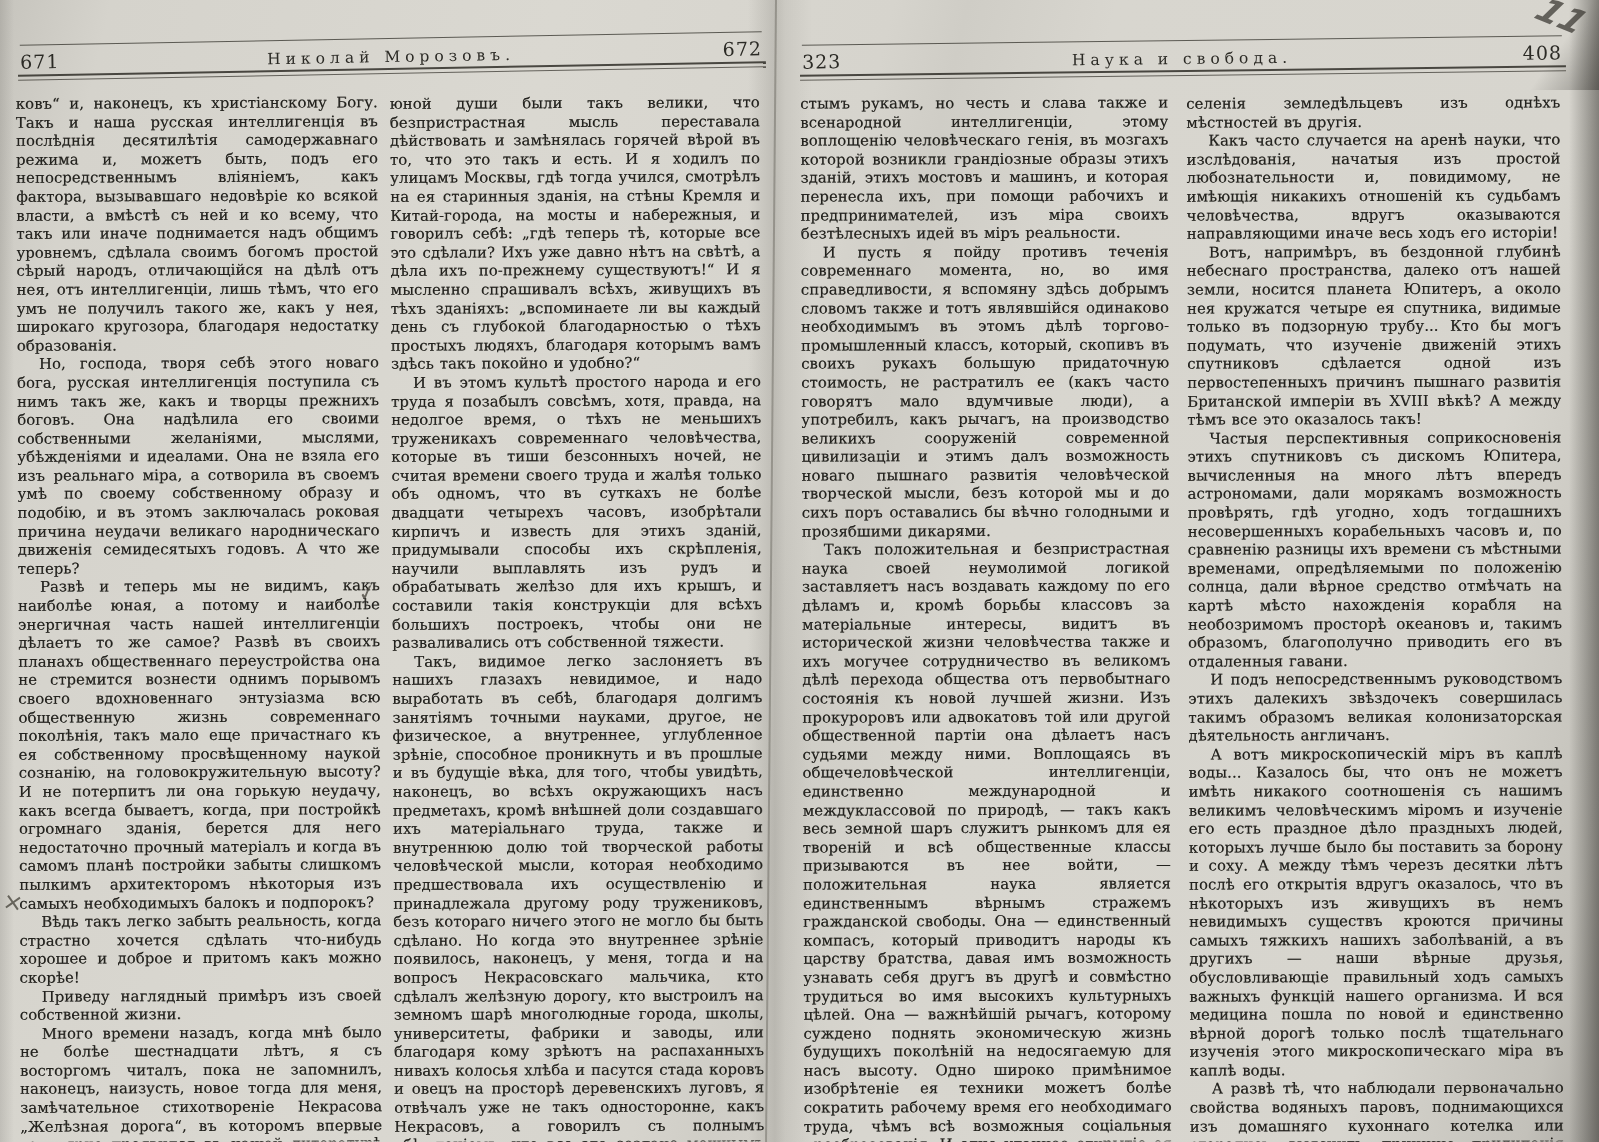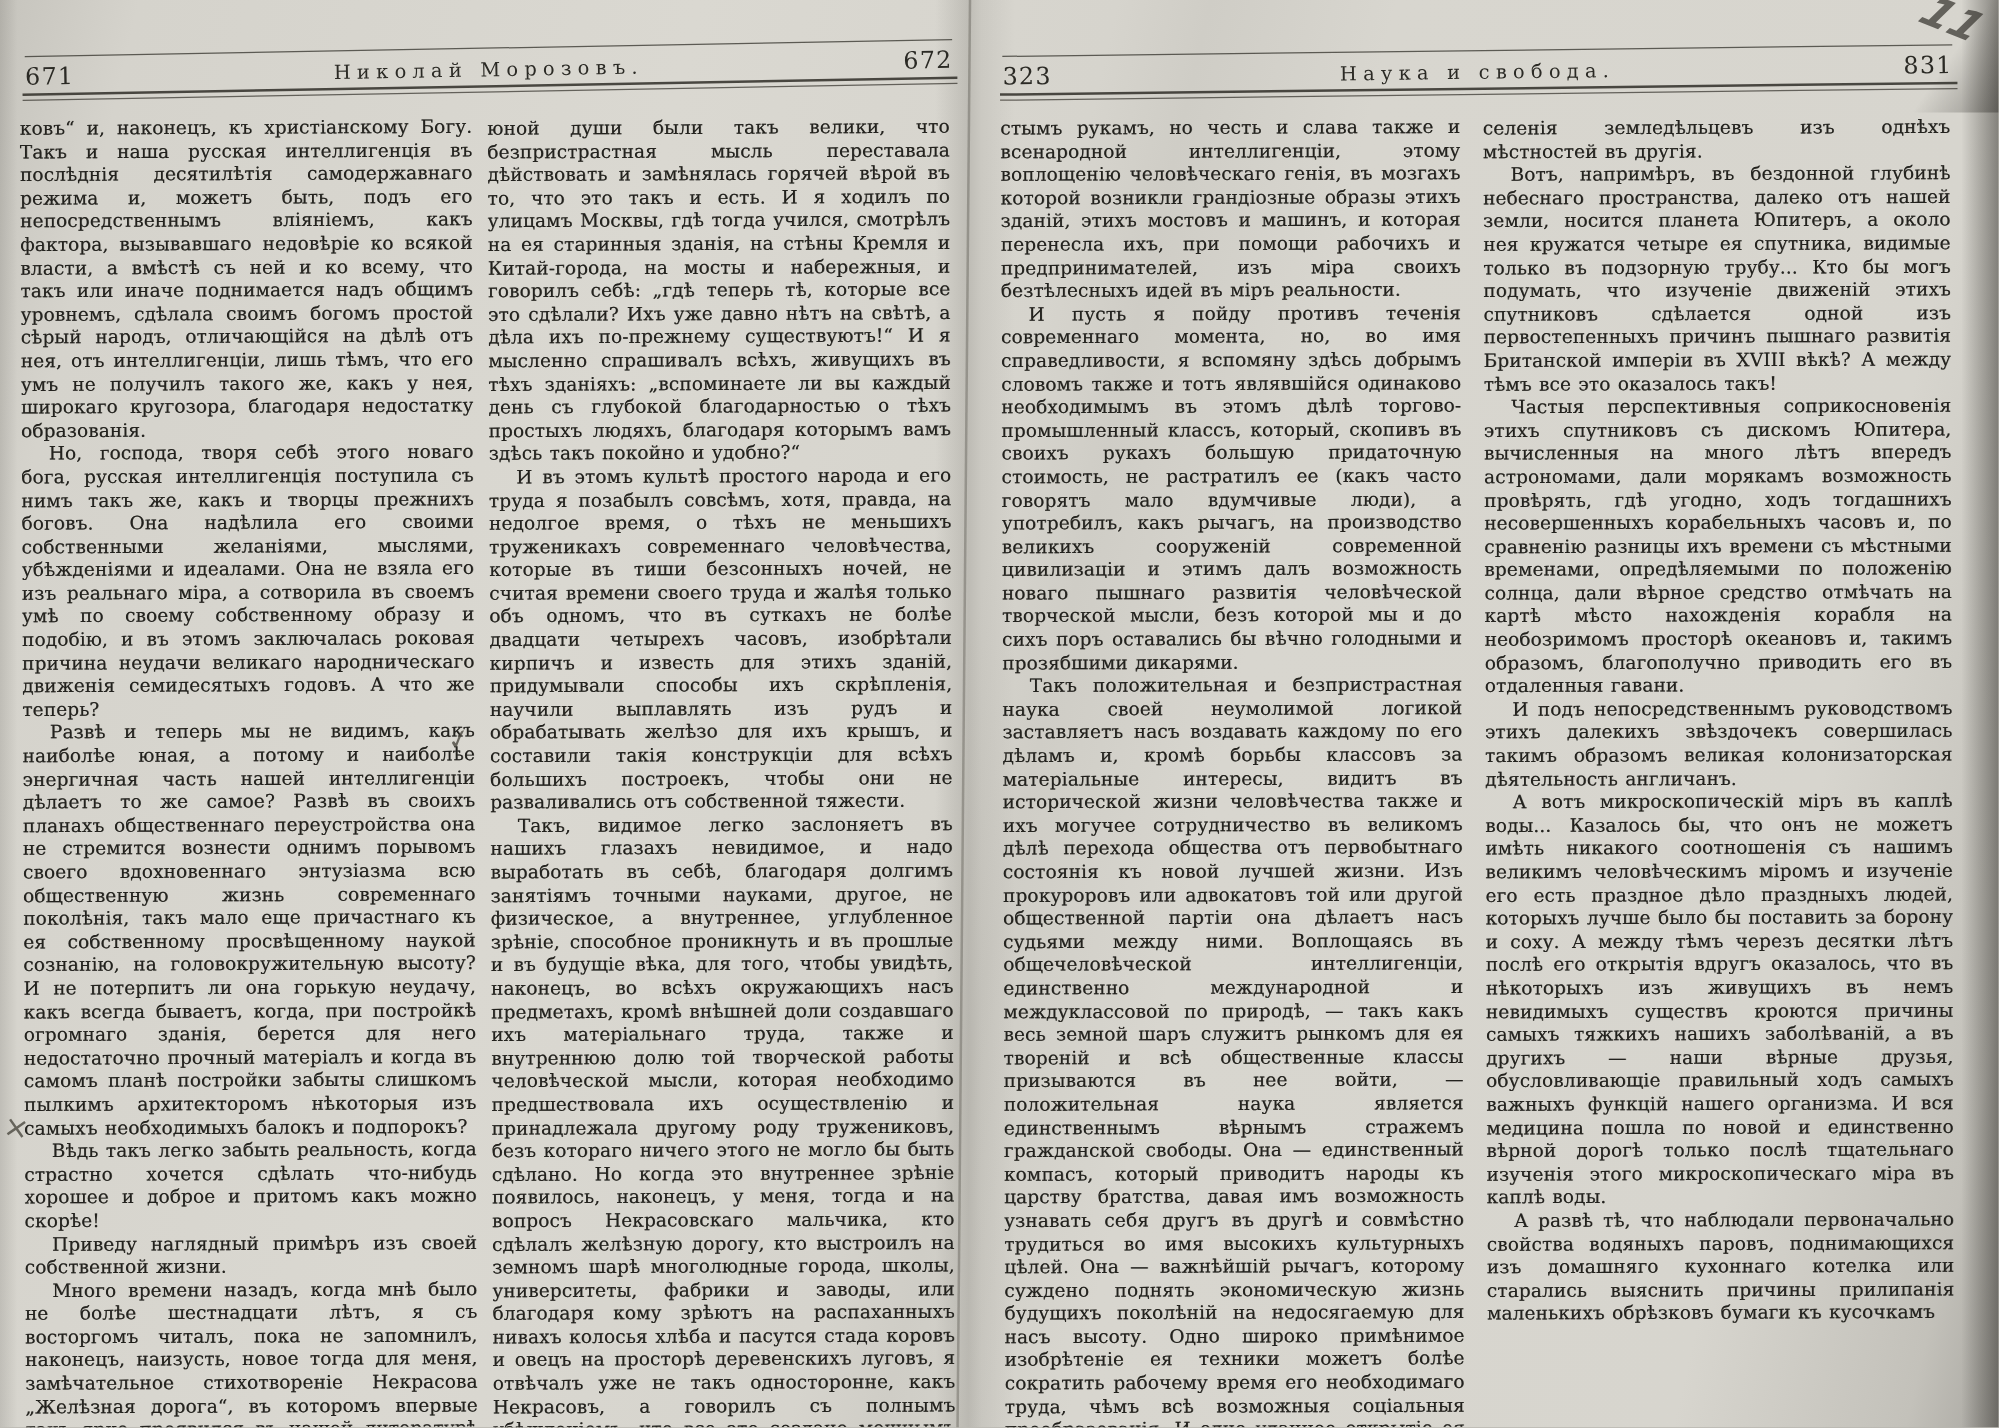--- a/index.html
+++ b/index.html
@@ -71,21 +71,21 @@
   <div class="running-head head-left">
     <span class="nums">671</span>
     <span class="title">Николай Морозовъ.</span>
     <span class="nums">672</span>
   </div>
   <div class="rule-double dbl-left"></div>
 
   <div class="running-head head-right">
     <span class="nums">323</span>
     <span class="title">Наука и свобода.</span>
-    <span class="nums">831</span>
+    <span class="nums">408</span>
   </div>
   <div class="rule-double dbl-right"></div>
 
   <div class="col col-1">
     <p class="cont">ковъ“ и, наконецъ, къ христіанскому Богу. Такъ и наша русская интеллигенція въ послѣднія десятилѣтія самодержавнаго режима и, можетъ быть, подъ его непосредственнымъ вліяніемъ, какъ фактора, вызывавшаго недовѣріе ко всякой власти, а вмѣстѣ съ ней и ко всему, что такъ или иначе поднимается надъ общимъ уровнемъ, сдѣлала своимъ богомъ простой сѣрый народъ, отличающійся на дѣлѣ отъ нея, отъ интеллигенціи, лишь тѣмъ, что его умъ не получилъ такого же, какъ у нея, широкаго кругозора, благодаря недостатку образованія.</p>
     <p>Но, господа, творя себѣ этого новаго бога, русская интеллигенція поступила съ нимъ такъ же, какъ и творцы прежнихъ боговъ. Она надѣлила его своими собственными желаніями, мыслями, убѣжденіями и идеалами. Она не взяла его изъ реальнаго міра, а сотворила въ своемъ умѣ по своему собственному образу и подобію, и въ этомъ заключалась роковая причина неудачи великаго народническаго движенія семидесятыхъ годовъ. А что же теперь?</p>
     <p>Развѣ и теперь мы не видимъ, какъ наиболѣе юная, а потому и наиболѣе энергичная часть нашей интеллигенціи дѣлаетъ то же самое? Развѣ въ своихъ планахъ общественнаго переустройства она не стремится вознести однимъ порывомъ своего вдохновеннаго энтузіазма всю общественную жизнь современнаго поколѣнія, такъ мало еще причастнаго къ ея собственному просвѣщенному наукой сознанію, на головокружительную высоту? И не потерпитъ ли она горькую неудачу, какъ всегда бываетъ, когда, при постройкѣ огромнаго зданія, берется для него недостаточно прочный матеріалъ и когда въ самомъ планѣ постройки забыты слишкомъ пылкимъ архитекторомъ нѣкоторыя изъ самыхъ необходимыхъ балокъ и подпорокъ?</p>
     <p>Вѣдь такъ легко забыть реальность, когда страстно хочется сдѣлать что-нибудь хорошее и доброе и притомъ какъ можно скорѣе!</p>
     <p>Приведу наглядный примѣръ изъ своей собственной жизни.</p>
     <p>Много времени назадъ, когда мнѣ было не болѣе шестнадцати лѣтъ, я съ восторгомъ читалъ, пока не запомнилъ, наконецъ, наизусть, новое тогда для меня, замѣчательное стихотвореніе Некрасова „Желѣзная дорога“, въ которомъ впервые такъ ярко проявился въ нашей литературѣ культъ простого чернорабочаго труда.</p>
@@ -100,20 +100,21 @@
   </div>
 
   <div class="col col-3">
     <p class="cont">стымъ рукамъ, но честь и слава также и всенародной интеллигенціи, этому воплощенію человѣческаго генія, въ мозгахъ которой возникли грандіозные образы этихъ зданій, этихъ мостовъ и машинъ, и которая перенесла ихъ, при помощи рабочихъ и предпринимателей, изъ міра своихъ безтѣлесныхъ идей въ міръ реальности.</p>
     <p>И пусть я пойду противъ теченія современнаго момента, но, во имя справедливости, я вспомяну здѣсь добрымъ словомъ также и тотъ являвшійся одинаково необходимымъ въ этомъ дѣлѣ торгово-промышленный классъ, который, скопивъ въ своихъ рукахъ большую придаточную стоимость, не растратилъ ее (какъ часто говорятъ мало вдумчивые люди), а употребилъ, какъ рычагъ, на производство великихъ сооруженій современной цивилизаціи и этимъ далъ возможность новаго пышнаго развитія человѣческой творческой мысли, безъ которой мы и до сихъ поръ оставались бы вѣчно голодными и прозябшими дикарями.</p>
     <p>Такъ положительная и безпристрастная наука своей неумолимой логикой заставляетъ насъ воздавать каждому по его дѣламъ и, кромѣ борьбы классовъ за матеріальные интересы, видитъ въ исторической жизни человѣчества также и ихъ могучее сотрудничество въ великомъ дѣлѣ перехода общества отъ первобытнаго состоянія къ новой лучшей жизни. Изъ прокуроровъ или адвокатовъ той или другой общественной партіи она дѣлаетъ насъ судьями между ними. Воплощаясь въ общечеловѣческой интеллигенціи, единственно международной и междуклассовой по природѣ, — такъ какъ весь земной шаръ служитъ рынкомъ для ея твореній и всѣ общественные классы призываются въ нее войти, — положительная наука является единственнымъ вѣрнымъ стражемъ гражданской свободы. Она — единственный компасъ, который приводитъ народы къ царству братства, давая имъ возможность узнавать себя другъ въ другѣ и совмѣстно трудиться во имя высокихъ культурныхъ цѣлей. Она — важнѣйшій рычагъ, которому суждено поднять экономическую жизнь будущихъ поколѣній на недосягаемую для насъ высоту. Одно широко примѣнимое изобрѣтеніе ея техники можетъ болѣе сократить рабочему время его необходимаго труда, чѣмъ всѣ возможныя соціальныя преобразованія. И одно удачное открытіе ея послѣдней дочери — органической химіи — можетъ лучше обезпечить питаніе человѣчества, чѣмъ какіе угодно предѣлы земель и какіе угодно коллективныя или одиночныя пере-</p>
   </div>
 
   <div class="col col-4">
     <p class="cont">селенія земледѣльцевъ изъ однѣхъ мѣстностей въ другія.</p>
+    <p>Какъ часто случается на аренѣ науки, что изслѣдованія, начатыя изъ простой любознательности и, повидимому, не имѣющія никакихъ отношеній къ судьбамъ человѣчества, вдругъ оказываются направляющими иначе весь ходъ его исторіи!</p>
     <p>Вотъ, напримѣръ, въ бездонной глубинѣ небеснаго пространства, далеко отъ нашей земли, носится планета Юпитеръ, а около нея кружатся четыре ея спутника, видимые только въ подзорную трубу... Кто бы могъ подумать, что изученіе движеній этихъ спутниковъ сдѣлается одной изъ первостепенныхъ причинъ пышнаго развитія Британской имперіи въ XVIII вѣкѣ? А между тѣмъ все это оказалось такъ!</p>
     <p>Частыя перспективныя соприкосновенія этихъ спутниковъ съ дискомъ Юпитера, вычисленныя на много лѣтъ впередъ астрономами, дали морякамъ возможность провѣрять, гдѣ угодно, ходъ тогдашнихъ несовершенныхъ корабельныхъ часовъ и, по сравненію разницы ихъ времени съ мѣстными временами, опредѣляемыми по положенію солнца, дали вѣрное средство отмѣчать на картѣ мѣсто нахожденія корабля на необозримомъ просторѣ океановъ и, такимъ образомъ, благополучно приводить его въ отдаленныя гавани.</p>
     <p>И подъ непосредственнымъ руководствомъ этихъ далекихъ звѣздочекъ совершилась такимъ образомъ великая колонизаторская дѣятельность англичанъ.</p>
     <p>А вотъ микроскопическій міръ въ каплѣ воды... Казалось бы, что онъ не можетъ имѣть никакого соотношенія съ нашимъ великимъ человѣческимъ міромъ и изученіе его есть праздное дѣло праздныхъ людей, которыхъ лучше было бы поставить за борону и соху. А между тѣмъ черезъ десятки лѣтъ послѣ его открытія вдругъ оказалось, что въ нѣкоторыхъ изъ живущихъ въ немъ невидимыхъ существъ кроются причины самыхъ тяжкихъ нашихъ заболѣваній, а въ другихъ — наши вѣрные друзья, обусловливающіе правильный ходъ самыхъ важныхъ функцій нашего организма. И вся медицина пошла по новой и единственно вѣрной дорогѣ только послѣ тщательнаго изученія этого микроскопическаго міра въ каплѣ воды.</p>
     <p>А развѣ тѣ, что наблюдали первоначально свойства водяныхъ паровъ, поднимающихся изъ домашняго кухоннаго котелка или старались выяснить причины прилипанія маленькихъ обрѣзковъ бумаги къ кусочкамъ</p>
   </div>
 
   <div class="pencil mark-corner">11</div>
   <div class="pencil mark-x">×</div>
   <div class="pencil mark-check">✓</div>

